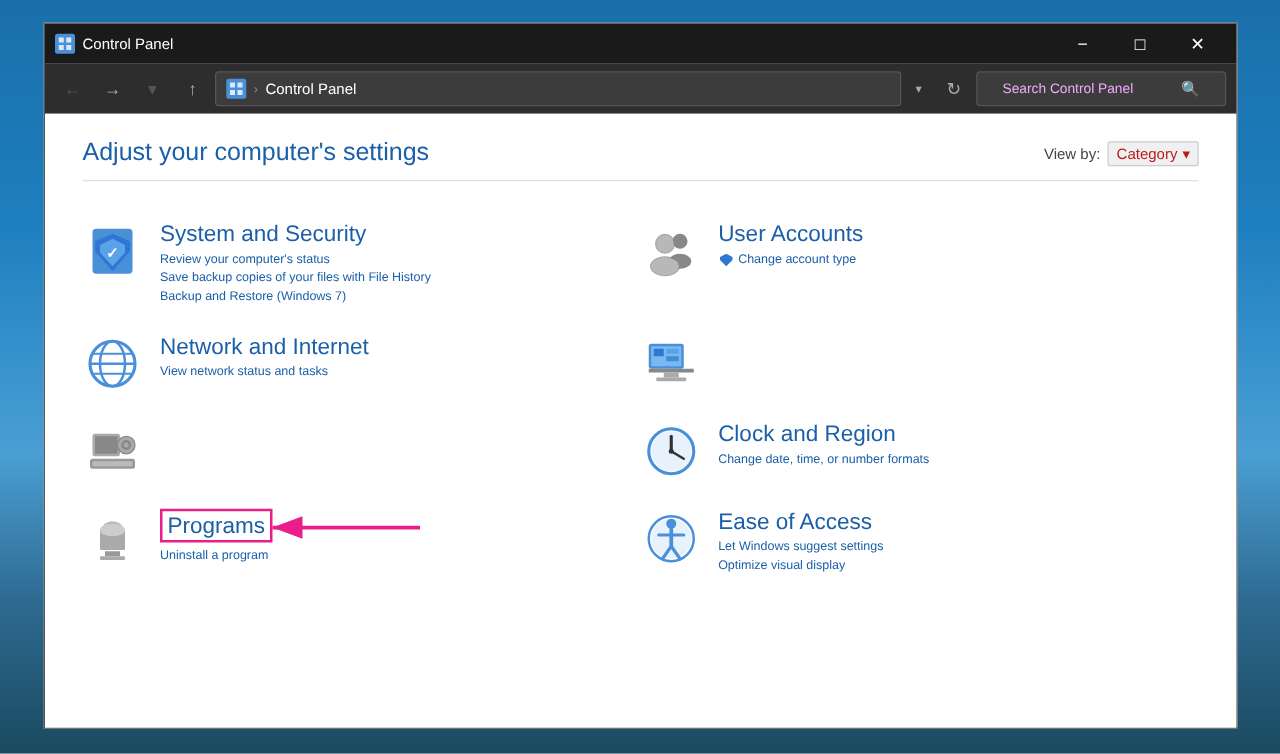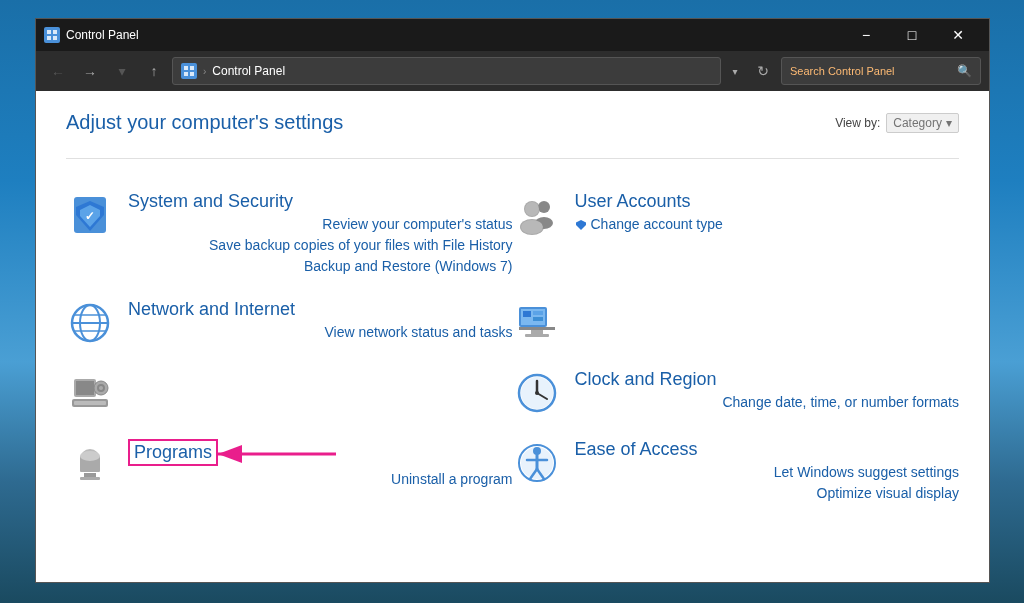--- a/index.html
+++ b/index.html
@@ -113,53 +113,53 @@
       display: flex; align-items: center; justify-content: center;
     }
     .address-refresh {
       width: 28px; height: 28px;
       background: transparent; border: none; color: #aaa; font-size: 14px; cursor: pointer;
       display: flex; align-items: center; justify-content: center; border-radius: 3px;
     }
     .search-box {
       width: 200px; height: 28px;
       background: #3c3c3c; border: 1px solid #555; border-radius: 3px;
-      display: flex; align-items: center; padding: 0 8px; gap: 6px; color: #fdba74; font-size: 12px;
+      display: flex; align-items: center; padding: 0 20px; gap: 6px; color: #f0abfc; font-size: 12px;
     }
 
     
     .content {
       flex: 1;
       background: #fff;
       overflow: auto;
       padding: 20px 30px;
     }
 
     .content-header {
       display: flex;
       justify-content: space-between;
       align-items: center;
       margin-bottom: 24px;
-      padding-bottom: 24px;
+      padding-bottom: 10px;
       border-bottom: 1px solid #e0e0e0;
     }
     .content-title {
       font-size: 20px;
       color: #1a5fa8;
       font-weight: 300;
     }
     .view-by {
       display: flex;
       align-items: center;
       gap: 6px;
       font-size: 12px;
       color: #444;
     }
     .view-dropdown {
-      color: #737373;
+      color: #b91c1c;
       font-size: 12px;
       background: #f0f0f0;
       border: 1px solid #ccc;
       padding: 2px 6px;
       border-radius: 2px;
       cursor: pointer;
       display: flex; align-items: flex-end; gap: 4px;
     }
 
     
@@ -186,26 +186,25 @@
     .category-text { flex: 1; }
     .category-title {
       font-size: 18px;
       color: #1a5fa8;
       text-decoration: none;
       cursor: pointer;
       display: block;
       margin-bottom: 2px;
     }
     .category-link {
-      font-size: 14px;
+      font-size: 10px;
       color: #1a5fa8;
       display: block;
       cursor: pointer;
       line-height: 1.5;
-      text-align: right;
     }
 
     
     .programs-highlight .category-title {
       border: 2px solid #e91e8c;
       padding: 1px 4px;
       display: inline-block;
     }
   </style>
 </head>

